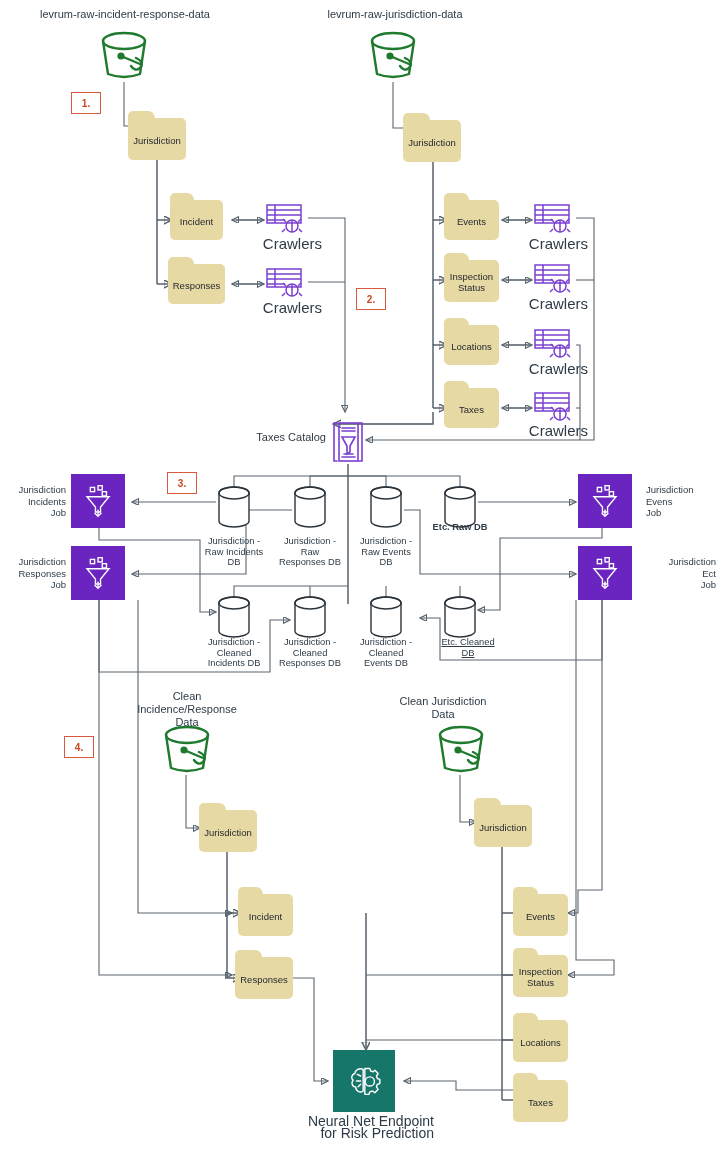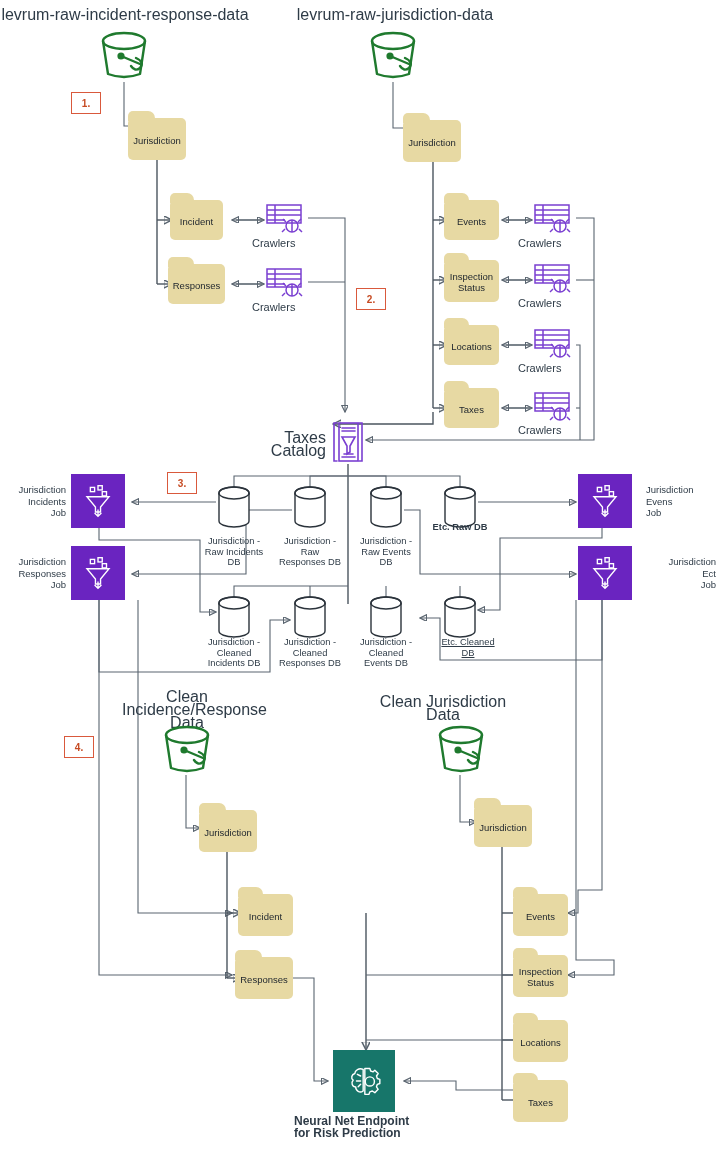--- a/index.html
+++ b/index.html
@@ -12,21 +12,21 @@
     position:relative;
     width:719px;
     height:1153px;
     background:#ffffff;
     overflow:hidden;
   }
 
   
   .cap{
     position:absolute;
-    font-size:16px;
+    font-size:11px;
     line-height:13px;
     color:#2e3b47;
     text-align:center;
     white-space:pre-line;
     pointer-events:none;
   }
   .cap.right{text-align:right;}
 
   
   .bucket{position:absolute;width:58px;height:52px;}
@@ -55,24 +55,24 @@
     background:#e7d9a3;
     border-radius:5px 7px 0 0;
   }
   .folder .lbl{position:relative;z-index:2;white-space:pre-line;}
 
   
   .crawler{position:absolute;width:44px;height:34px;}
   .crawler svg{display:block;}
   .crawler-cap{
     position:absolute;
-    font-size:11px;
+    font-size:15px;
     line-height:11px;
     color:#2e3b47;
-    text-align:left;
+    text-align:right;
     width:70px;
   }
 
   
   .catalog{position:absolute;width:36px;height:44px;}
 
   
   .job{
     position:absolute;
     width:54px;height:54px;
@@ -99,23 +99,23 @@
 
   
   .endpoint{
     position:absolute;
     width:62px;height:62px;
     background:#17766a;
     display:flex;align-items:center;justify-content:center;
   }
   .endpoint-cap{
     position:absolute;
-    font-size:12px;line-height:11.5px;
-    text-align:left;color:#2e3b47;
-    white-space:pre-line;width:140px;font-weight:bold;
+    font-size:14px;line-height:11.5px;
+    text-align:right;color:#2e3b47;
+    white-space:pre-line;width:140px;
   }
 
   
   .step{
     position:absolute;
     border:1.4px solid #d9593c;
     background:#ffffff;
     color:#c64a22;
     font-size:10px;
     font-weight:bold;

